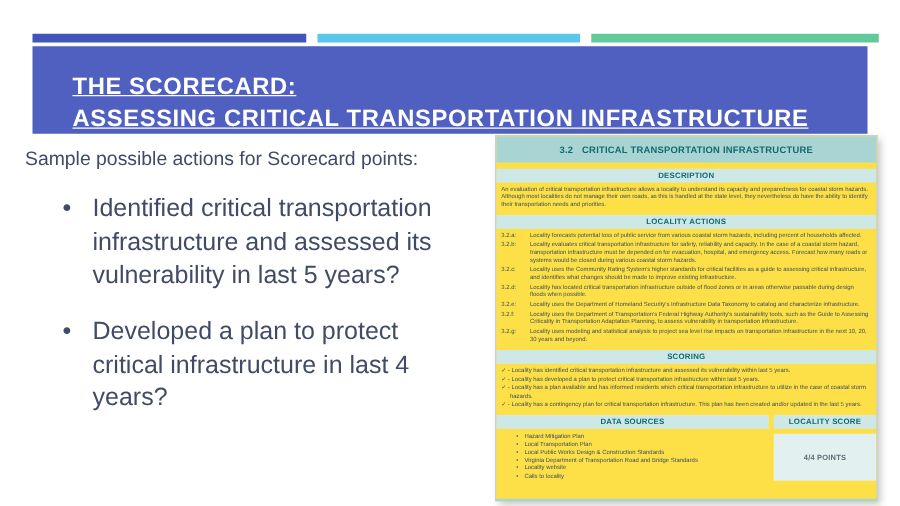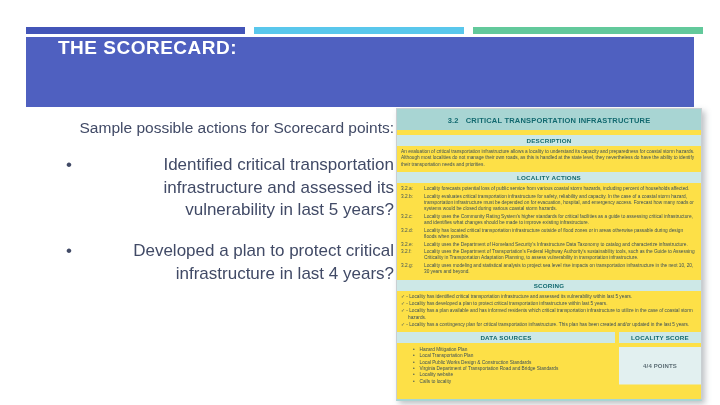--- a/index.html
+++ b/index.html
@@ -9,28 +9,28 @@
   
   .accent-bars{position:absolute;left:26px;top:27px;width:677px;height:7px;display:flex;gap:9px;}
   .accent-bar{height:7px;}
   .accent-bar.b1{width:219px;background:var(--bar1,#4355b8);}
   .accent-bar.b2{width:210px;background:var(--bar2,#59c7ec);}
   .accent-bar.b3{flex:1;background:var(--bar3,#62c99b);}
 
   
   .banner{position:absolute;left:26px;top:37px;width:668px;height:70px;box-sizing:border-box;
           background:var(--banner,#4f60c0);color:#fff;display:flex;flex-direction:column;
-          justify-content:flex-start;gap:4px;padding-left:32px;}
+          justify-content:flex-end;gap:4px;padding-left:32px;text-decoration:underline;}
   .banner .line{font-size:19px;font-weight:bold;letter-spacing:0.5px;line-height:1.15;}
 
   
-  .left-content{position:absolute;left:36px;top:118px;width:358px;color:var(--slideText,#414a66);text-align:right;}
+  .left-content{position:absolute;left:20px;top:118px;width:358px;color:var(--slideText,#414a66);}
   .intro{font-size:15.5px;line-height:1.3;margin:0 0 16px 0;}
   .bullet-list{list-style:none;margin:0;padding:0 0 0 26px;}
-  .bullet-list li{position:relative;padding-left:28px;margin-bottom:19px;font-size:17px;line-height:1.32;}
+  .bullet-list li{position:relative;padding-left:28px;margin-bottom:19px;font-size:20px;line-height:1.32;}
   .bullet-list li::before{content:"\2022";position:absolute;left:4px;top:0;}
 
   
   .doc{position:absolute;left:396px;top:108px;width:304px;height:290px;background:#fde047;
        border:1px solid #c9cfd2;border-bottom:2px solid var(--tealDark,#a8d5d3);
        box-shadow:3px 3px 6px rgba(110,120,126,.45);overflow:hidden;}
   .doc-inner{width:608px;height:580px;transform:scale(0.5);transform-origin:top left;
              color:var(--docText,#3d5058);}
   .doc-title-bar{height:42px;background:var(--tealDark,#a8d5d3);display:flex;align-items:center;
                  justify-content:center;gap:14px;font-size:15px;font-weight:bold;
@@ -62,20 +62,21 @@
 <div class="slide">
 
   <div class="accent-bars">
     <div class="accent-bar b1"></div>
     <div class="accent-bar b2"></div>
     <div class="accent-bar b3"></div>
   </div>
 
   <div class="banner">
     <div class="line">THE SCORECARD:</div>
+    <div class="line">ASSESSING CRITICAL TRANSPORTATION INFRASTRUCTURE</div>
   </div>
 
   <div class="left-content">
     <p class="intro">Sample possible actions for Scorecard points:</p>
     <ul class="bullet-list">
 
         <li>Identified critical transportation infrastructure and assessed its vulnerability in last 5 years?</li>
 
         <li>Developed a plan to protect critical infrastructure in last 4 years?</li>
 

